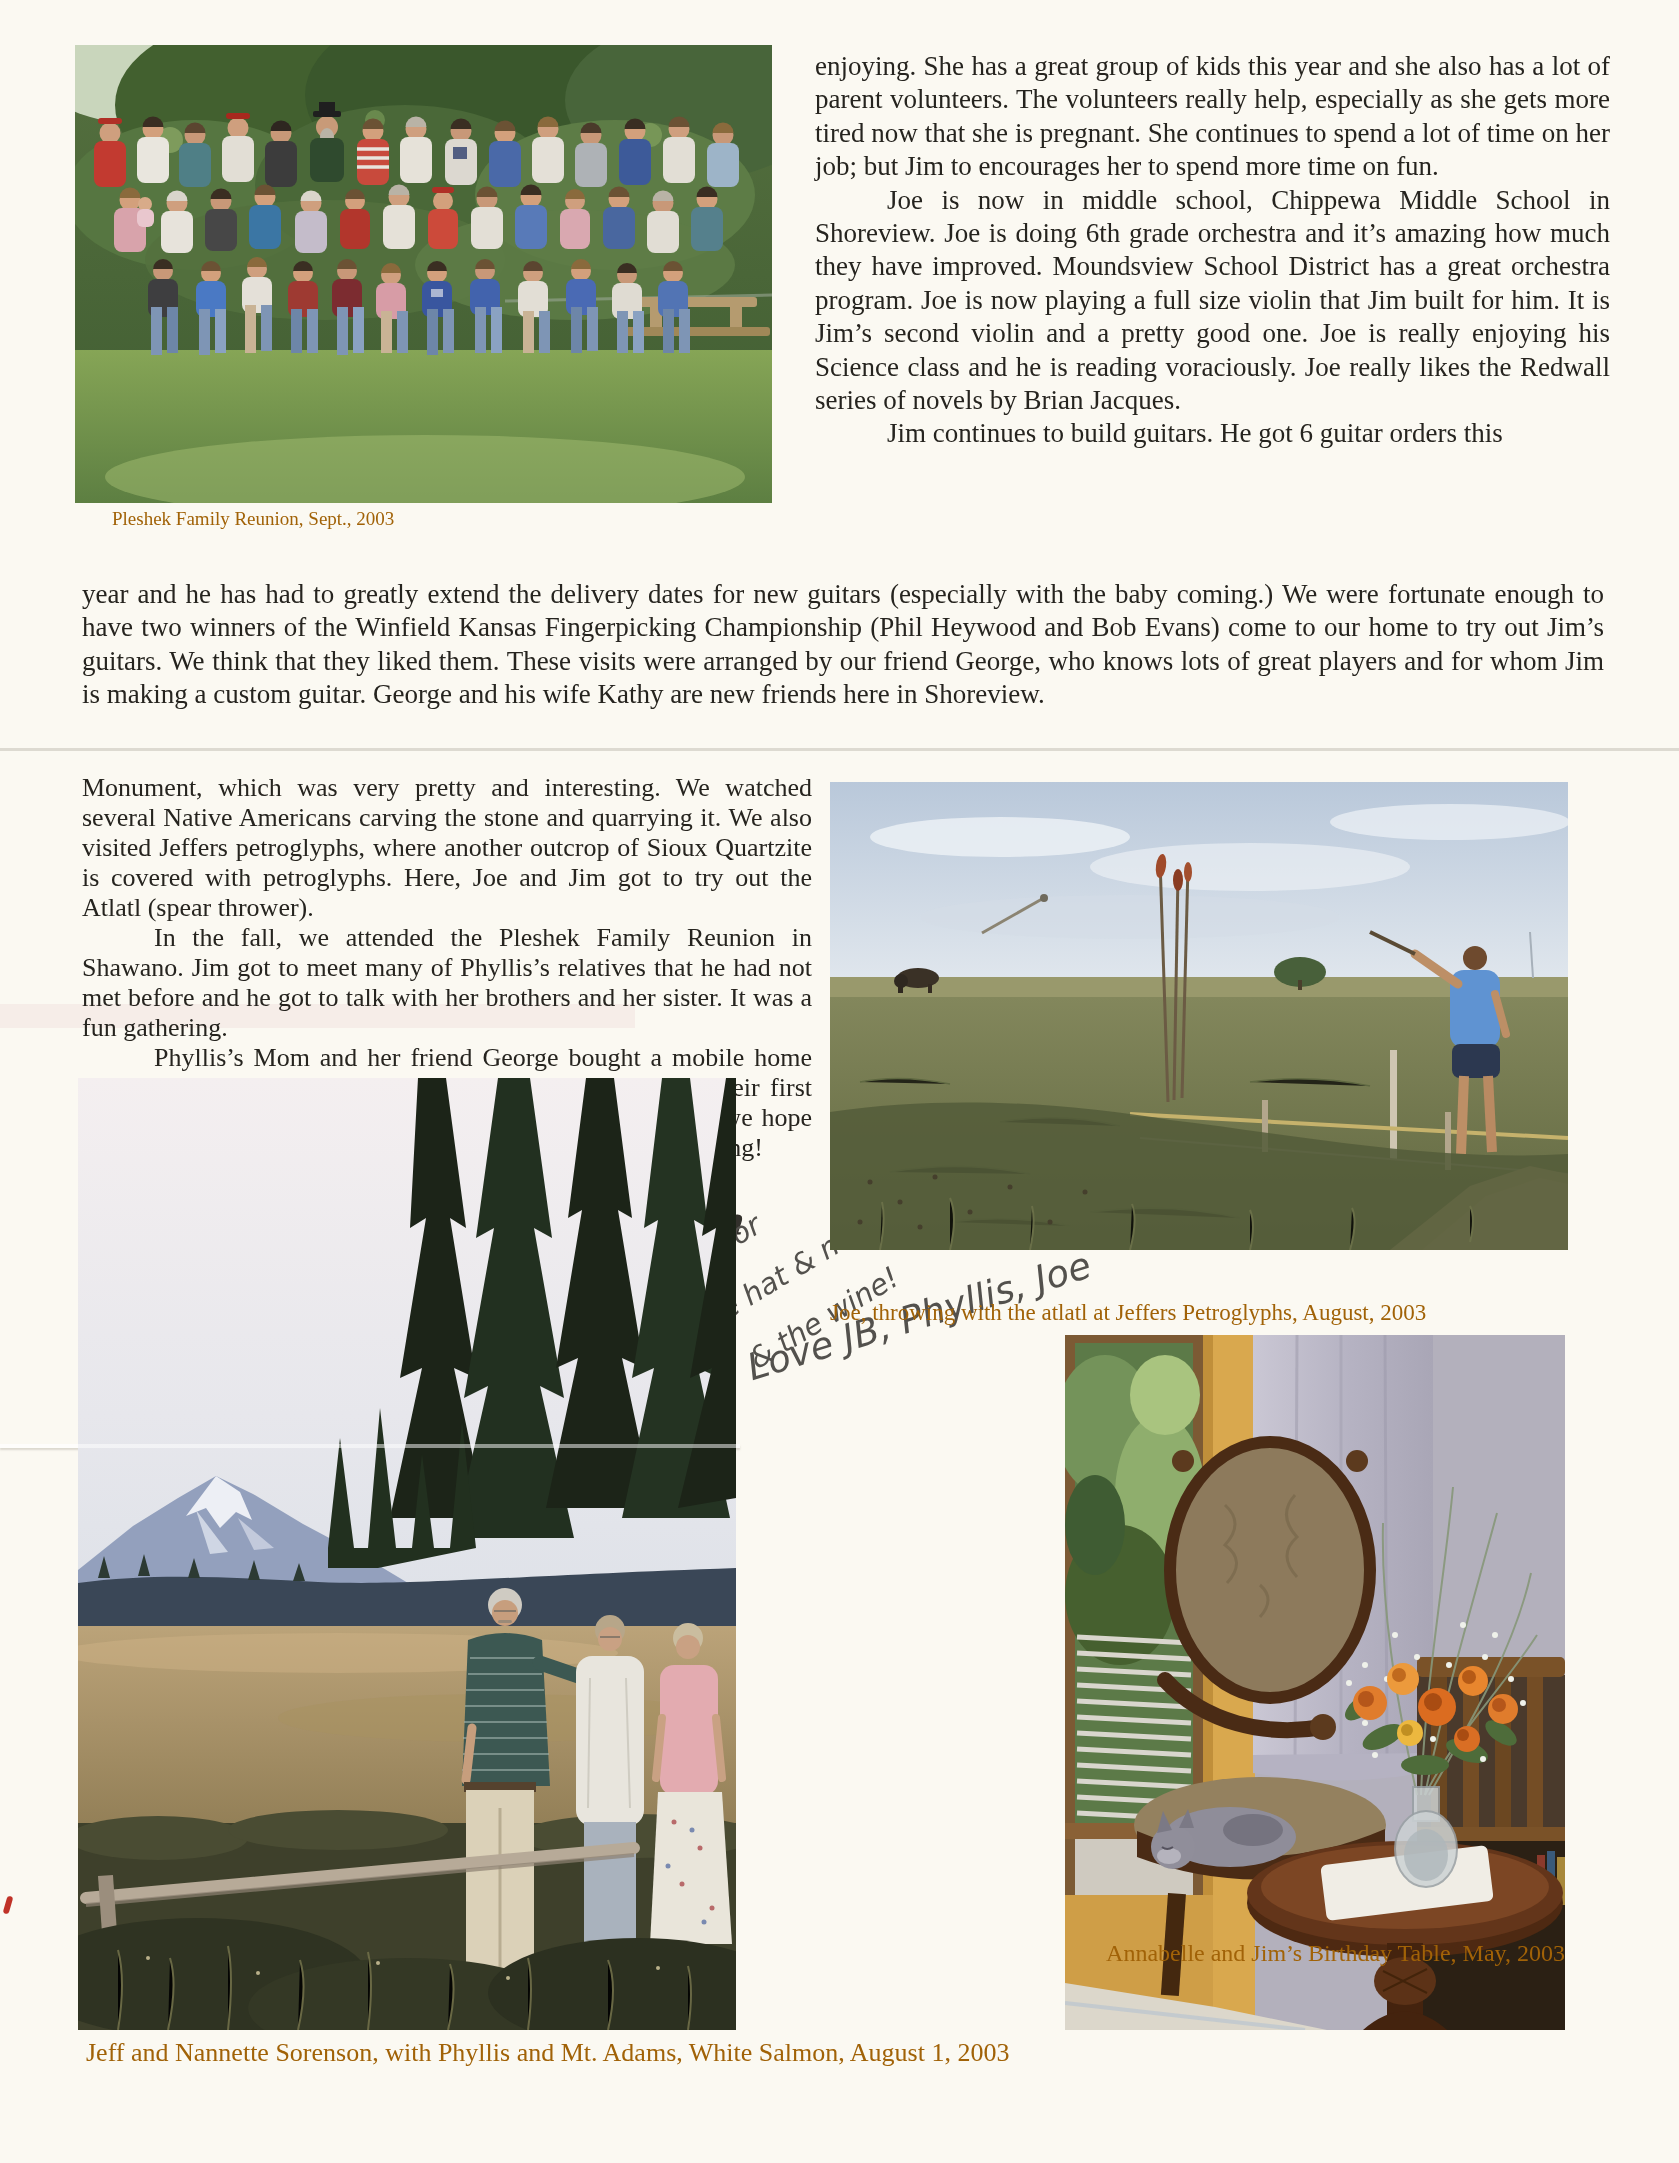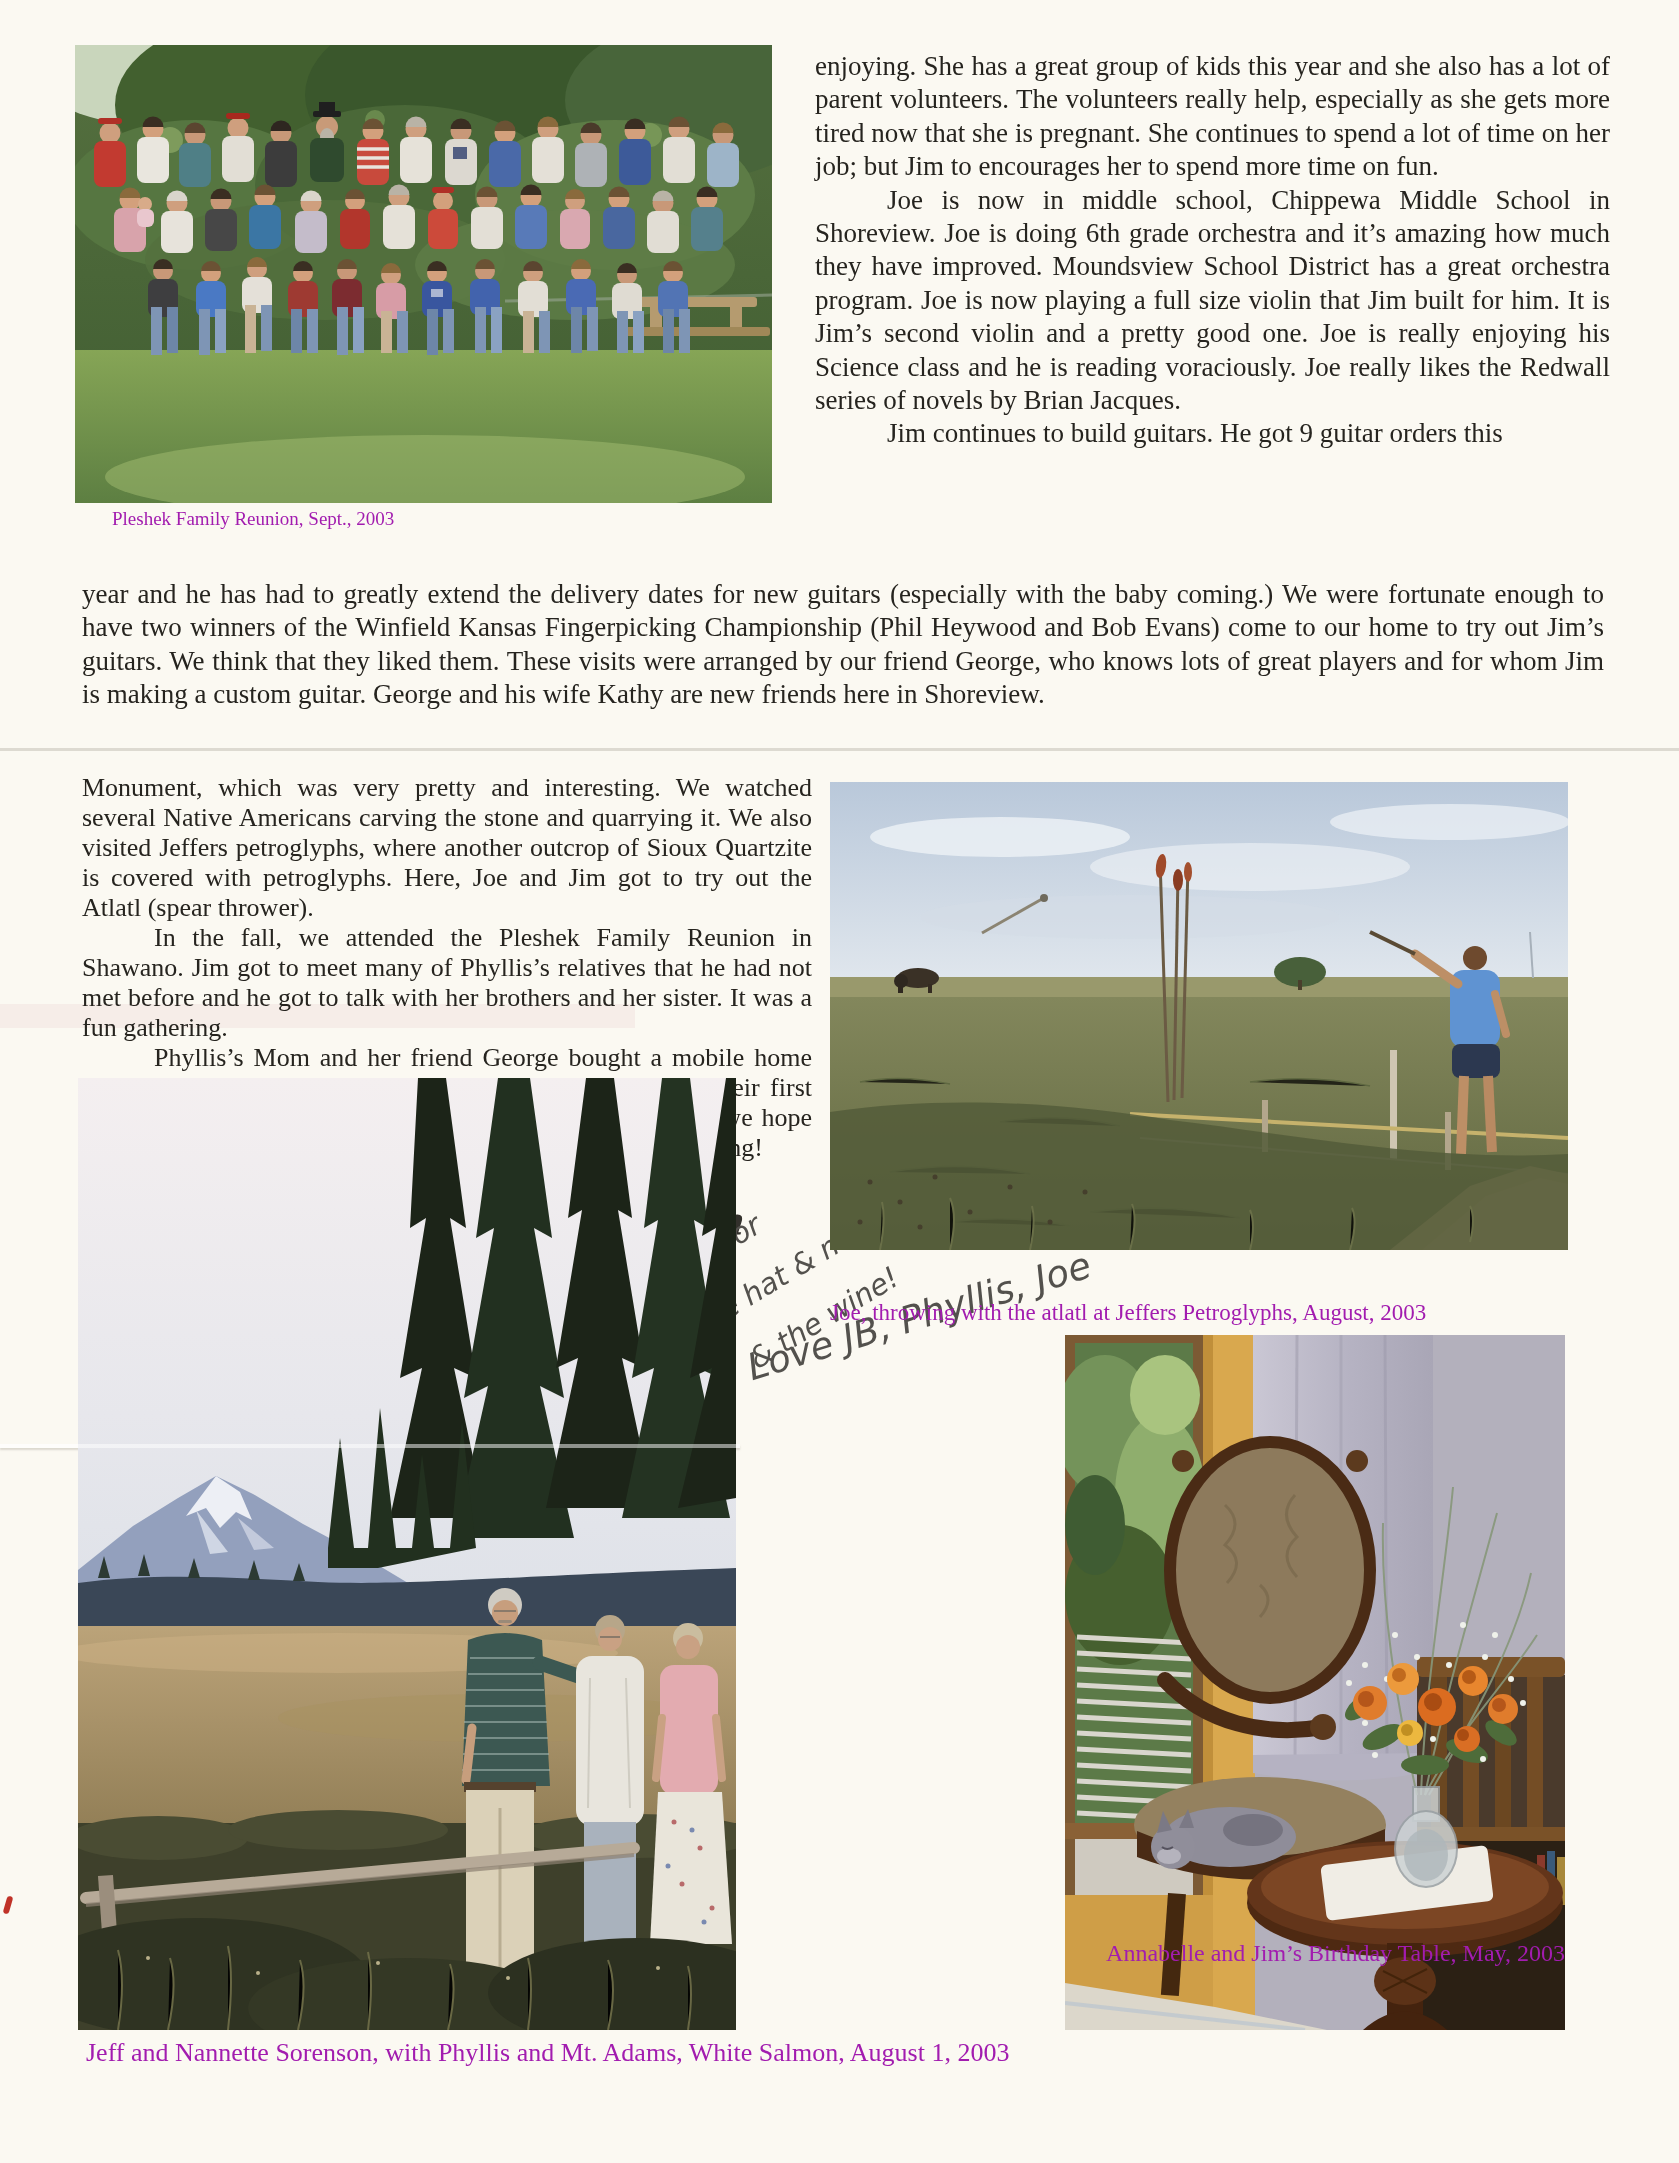--- a/index.html
+++ b/index.html
@@ -5,21 +5,21 @@
   html,body{margin:0;padding:0;background:#d9d6cf;}
   .page{position:relative;width:1679px;height:2163px;background:#fbf9f2;overflow:hidden;
         font-family:"Liberation Serif",serif;color:#26241f;}
   .page *{box-sizing:border-box;}
   p{margin:0;}
   .j{text-align:justify;}
   .ind{text-indent:72px;}
   .col-right{position:absolute;left:815px;top:50px;width:795px;font-size:27px;line-height:33.4px;}
   .full-para{position:absolute;left:82px;top:534px;width:1522px;font-size:27px;line-height:33.4px;margin-top:44px;}
   .col-left{position:absolute;left:82px;top:773px;width:730px;font-size:26px;line-height:30px;}
-  .caption{position:absolute;white-space:nowrap;color:#a21caf;}
+  .caption{position:absolute;white-space:nowrap;color:#a16207;}
   .cap-reunion{left:112px;top:508px;font-size:19px;}
   .cap-atlatl{left:830px;top:1300px;width:738px;text-align:left;font-size:23px;}
   .cap-mtadams{left:86px;top:2038px;font-size:26px;}
   .cap-birthday{left:1065px;top:1940px;width:500px;text-align:right;font-size:24px;}
   .photo{position:absolute;overflow:hidden;}
   .photo svg{display:block;width:100%;height:100%;}
   .ph-reunion{left:75px;top:45px;width:697px;height:458px;}
   .ph-atlatl{left:830px;top:782px;width:738px;height:468px;}
   .ph-mtadams{left:78px;top:1078px;width:658px;height:952px;}
   .ph-birthday{left:1065px;top:1335px;width:500px;height:695px;}
@@ -334,21 +334,21 @@
         <rect x="588" y="264" width="11" height="44" fill="#6d86a8"></rect>
           <rect x="604" y="264" width="11" height="44"></rect>
       </g>
     </svg>
   </div>
   <div class="caption cap-reunion">Pleshek Family Reunion, Sept., 2003</div>
 
   <div class="col-right">
     <p class="j">enjoying.  She has a great group of kids this year and she also has a lot of parent volunteers.  The volunteers really help, especially as she gets more tired now that she is pregnant.  She continues to spend a lot of time on her job; but Jim to encourages her to spend more time on fun.</p>
     <p class="j ind">Joe is now in middle school, Chippewa Middle School in Shoreview.  Joe is doing 6th grade orchestra and it’s amazing how much they have improved.  Moundsview School District has a great orchestra program.  Joe is now playing a full size violin that Jim built for him.  It is Jim’s second violin and a pretty good one.  Joe is really enjoying his Science class and he is reading voraciously.  Joe really likes the Redwall series of novels by Brian Jacques.</p>
-    <p class="j ind">Jim continues to build guitars.  He got 9 guitar orders this</p>
+    <p class="j ind">Jim continues to build guitars.  He got 6 guitar orders this</p>
   </div>
 
   <div class="full-para">
     <p class="j">year and he has had to greatly extend the delivery dates for new guitars (especially with the baby coming.)  We were fortunate enough to have two winners of the Winfield Kansas Fingerpicking Championship (Phil Heywood and Bob Evans) come to our home to try out Jim’s guitars.  We think that they liked them.  These visits were arranged by our friend George, who knows lots of great players and for whom Jim is making a custom guitar.  George and his wife Kathy are new friends here in Shoreview.</p>
   </div>
 
   <div class="col-left">
     <p class="j">Monument, which was very pretty and interesting.  We watched several Native Americans carving the stone and quarrying it. We also visited Jeffers petroglyphs, where another outcrop of Sioux Quartzite is covered with petroglyphs.  Here, Joe and Jim got to try out the Atlatl (spear thrower).</p>
     <p class="j ind">In the fall, we attended the Pleshek Family Reunion in Shawano.  Jim got to meet many of Phyllis’s relatives that he had not met before and he got to talk with her brothers and her sister.  It was a fun gathering.</p>
     <p class="j ind">Phyllis’s Mom and her friend George bought a mobile home near Tampa Florida and we saw them off in October for their first winter in Florida.  It sounds like they like it very much and we hope that they will consider coming back to the midwest in the Spring!</p>

